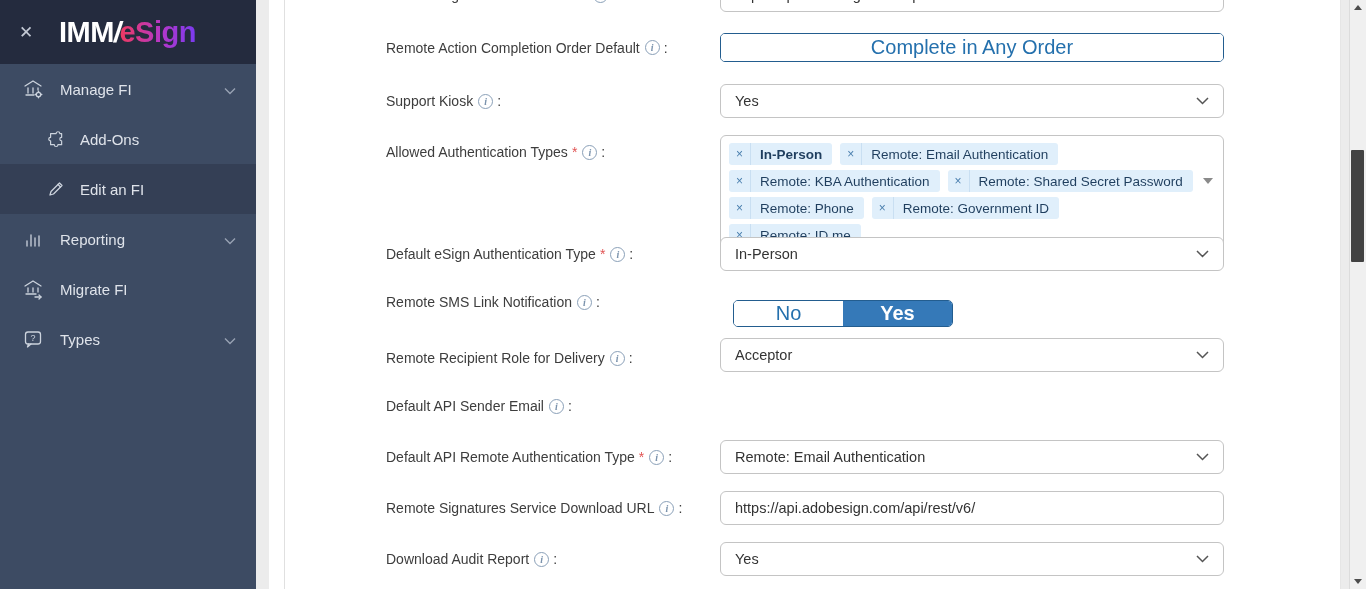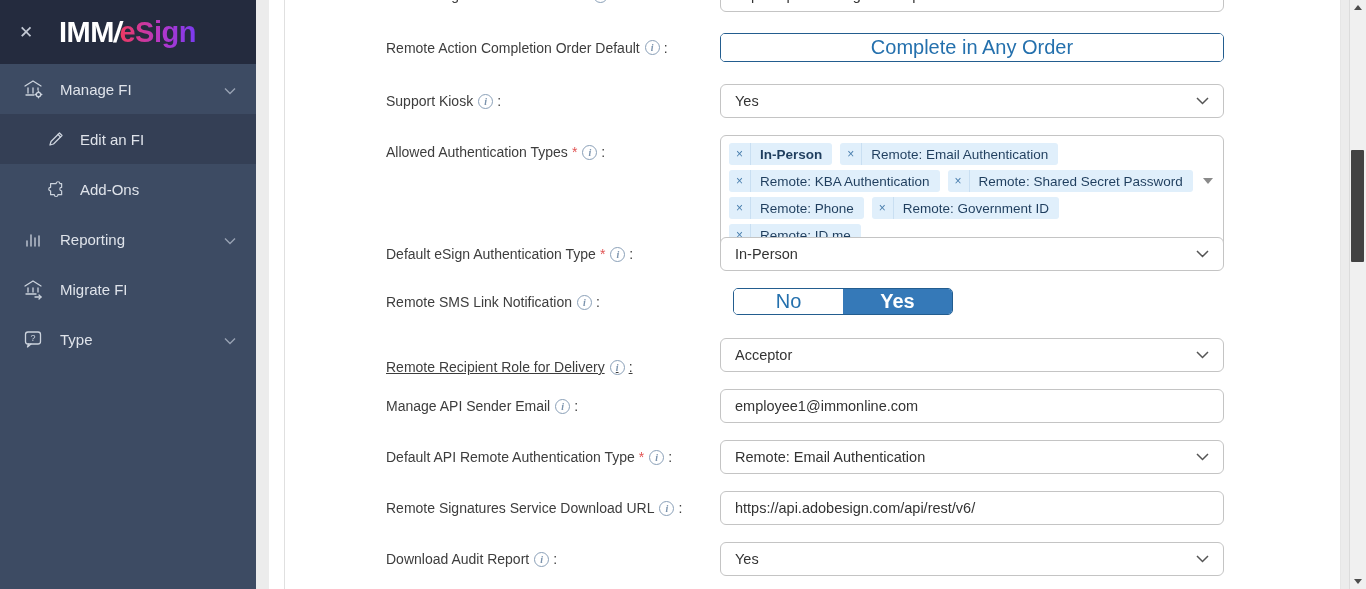--- a/index.html
+++ b/index.html
@@ -120,37 +120,37 @@
           </svg>
       </span>
       <span class="mi-label">Manage FI</span>
       <span class="chev">
         <svg width="12" height="8" viewBox="0 0 12 8" fill="none" stroke="#98a2b3" stroke-width="1.4">
             <polyline points="1,1.5 6,6.5 11,1.5"></polyline>
           </svg>
       </span>
     </div>
 
+    <div class="menu-item sub">
+      <span class="mi-icon">
+        <svg class="ic" width="20" height="20" viewBox="0 0 20 20">
+            <path d="M7 4 h3 a2 2 0 1 1 4 0 h2 v4 a2 2 0 1 0 0 4 v4 h-4 a2 2 0 1 1 -4 0 H4 v-4 a2 2 0 1 1 0 -4 V4 Z" transform="scale(0.92) translate(1,1)"></path>
+          </svg>
+      </span>
+      <span class="mi-label">Add-Ons</span>
+    </div>
+
     <div class="menu-item sub active">
       <span class="mi-icon">
         <svg class="ic" width="20" height="20" viewBox="0 0 20 20">
             <path d="M4 16 L5 12.5 L13.5 4 L16 6.5 L7.5 15 Z"></path>
             <line x1="12" y1="5.5" x2="14.5" y2="8"></line>
           </svg>
       </span>
       <span class="mi-label">Edit an FI</span>
-    </div>
-
-    <div class="menu-item sub">
-      <span class="mi-icon">
-        <svg class="ic" width="20" height="20" viewBox="0 0 20 20">
-            <path d="M7 4 h3 a2 2 0 1 1 4 0 h2 v4 a2 2 0 1 0 0 4 v4 h-4 a2 2 0 1 1 -4 0 H4 v-4 a2 2 0 1 1 0 -4 V4 Z" transform="scale(0.92) translate(1,1)"></path>
-          </svg>
-      </span>
-      <span class="mi-label">Add-Ons</span>
     </div>
 
     <div class="menu-item">
       <span class="mi-icon">
         <svg class="ic" width="22" height="22" viewBox="0 0 22 22">
             <line x1="5" y1="13" x2="5" y2="18"></line>
             <line x1="9" y1="7" x2="9" y2="18"></line>
             <line x1="13" y1="10" x2="13" y2="18"></line>
             <line x1="17" y1="8" x2="17" y2="18"></line>
           </svg>
@@ -179,21 +179,21 @@
     </div>
 
     <div class="menu-item">
       <span class="mi-icon">
         <svg class="ic" width="22" height="22" viewBox="0 0 22 22">
             <rect x="3.5" y="4" width="15" height="12" rx="2.5"></rect>
             <path d="M6.5 16 L5.5 19 L9 16"></path>
             <text x="11" y="13.4" text-anchor="middle" font-size="9" fill="#ccd3dd" stroke="none" font-family="Liberation Sans, sans-serif">?</text>
           </svg>
       </span>
-      <span class="mi-label">Type</span>
+      <span class="mi-label">Types</span>
       <span class="chev">
         <svg width="12" height="8" viewBox="0 0 12 8" fill="none" stroke="#98a2b3" stroke-width="1.4">
             <polyline points="1,1.5 6,6.5 11,1.5"></polyline>
           </svg>
       </span>
     </div>
 
   </div>
 </div>
 
@@ -307,57 +307,52 @@
       </div>
     </div>
   </div>
 
   <div class="row" style="top:288px; height:28px;">
     <div class="flabel" style="top:0; height:28px;">
       <span>Remote SMS Link Notification</span>
       <span class="info">i</span>
       <span class="colon">:</span>
     </div>
-    <div class="ctrl" style="top:0;padding-left:13px;">
+    <div class="ctrl" style="top:12px;padding-left:13px;">
       <div class="seg" style="height:27px; width:220px;">
         <div class="opt">No</div>
         <div class="opt sel">Yes</div>
       </div>
 
     </div>
   </div>
 
   <div class="row" style="top:338px; height:34px;">
-    <div class="flabel" style="top:12px; height:34px;text-decoration:underline;">
+    <div class="flabel" style="top:3px; height:34px;">
       <span>Remote Recipient Role for Delivery</span>
       <span class="info">i</span>
       <span class="colon">:</span>
     </div>
     <div class="ctrl" style="top:0;">
       <div class="select">
         <span>Acceptor</span>
         <span class="sel-chev">
           <svg width="13" height="8" viewBox="0 0 13 8" fill="none" stroke="#555" stroke-width="1.5">
               <polyline points="1,1 6.5,6.5 12,1"></polyline>
             </svg>
         </span>
       </div>
     </div>
   </div>
 
   <div class="row" style="top:389px; height:34px;">
     <div class="flabel" style="top:0; height:34px;">
-      <span>Manage API Sender Email</span>
-      <span class="info">i</span>
-      <span class="colon">:</span>
-    </div>
-    <div class="ctrl" style="top:0;">
-      <div class="tinput">
-        <span>employee1@immonline.com</span>
-      </div>
+      <span>Default API Sender Email</span>
+      <span class="info">i</span>
+      <span class="colon">:</span>
     </div>
   </div>
 
   <div class="row" style="top:440px; height:34px;">
     <div class="flabel" style="top:0; height:34px;">
       <span>Default API Remote Authentication Type</span>
       <span class="req">*</span>
       <span class="info">i</span>
       <span class="colon">:</span>
     </div>

